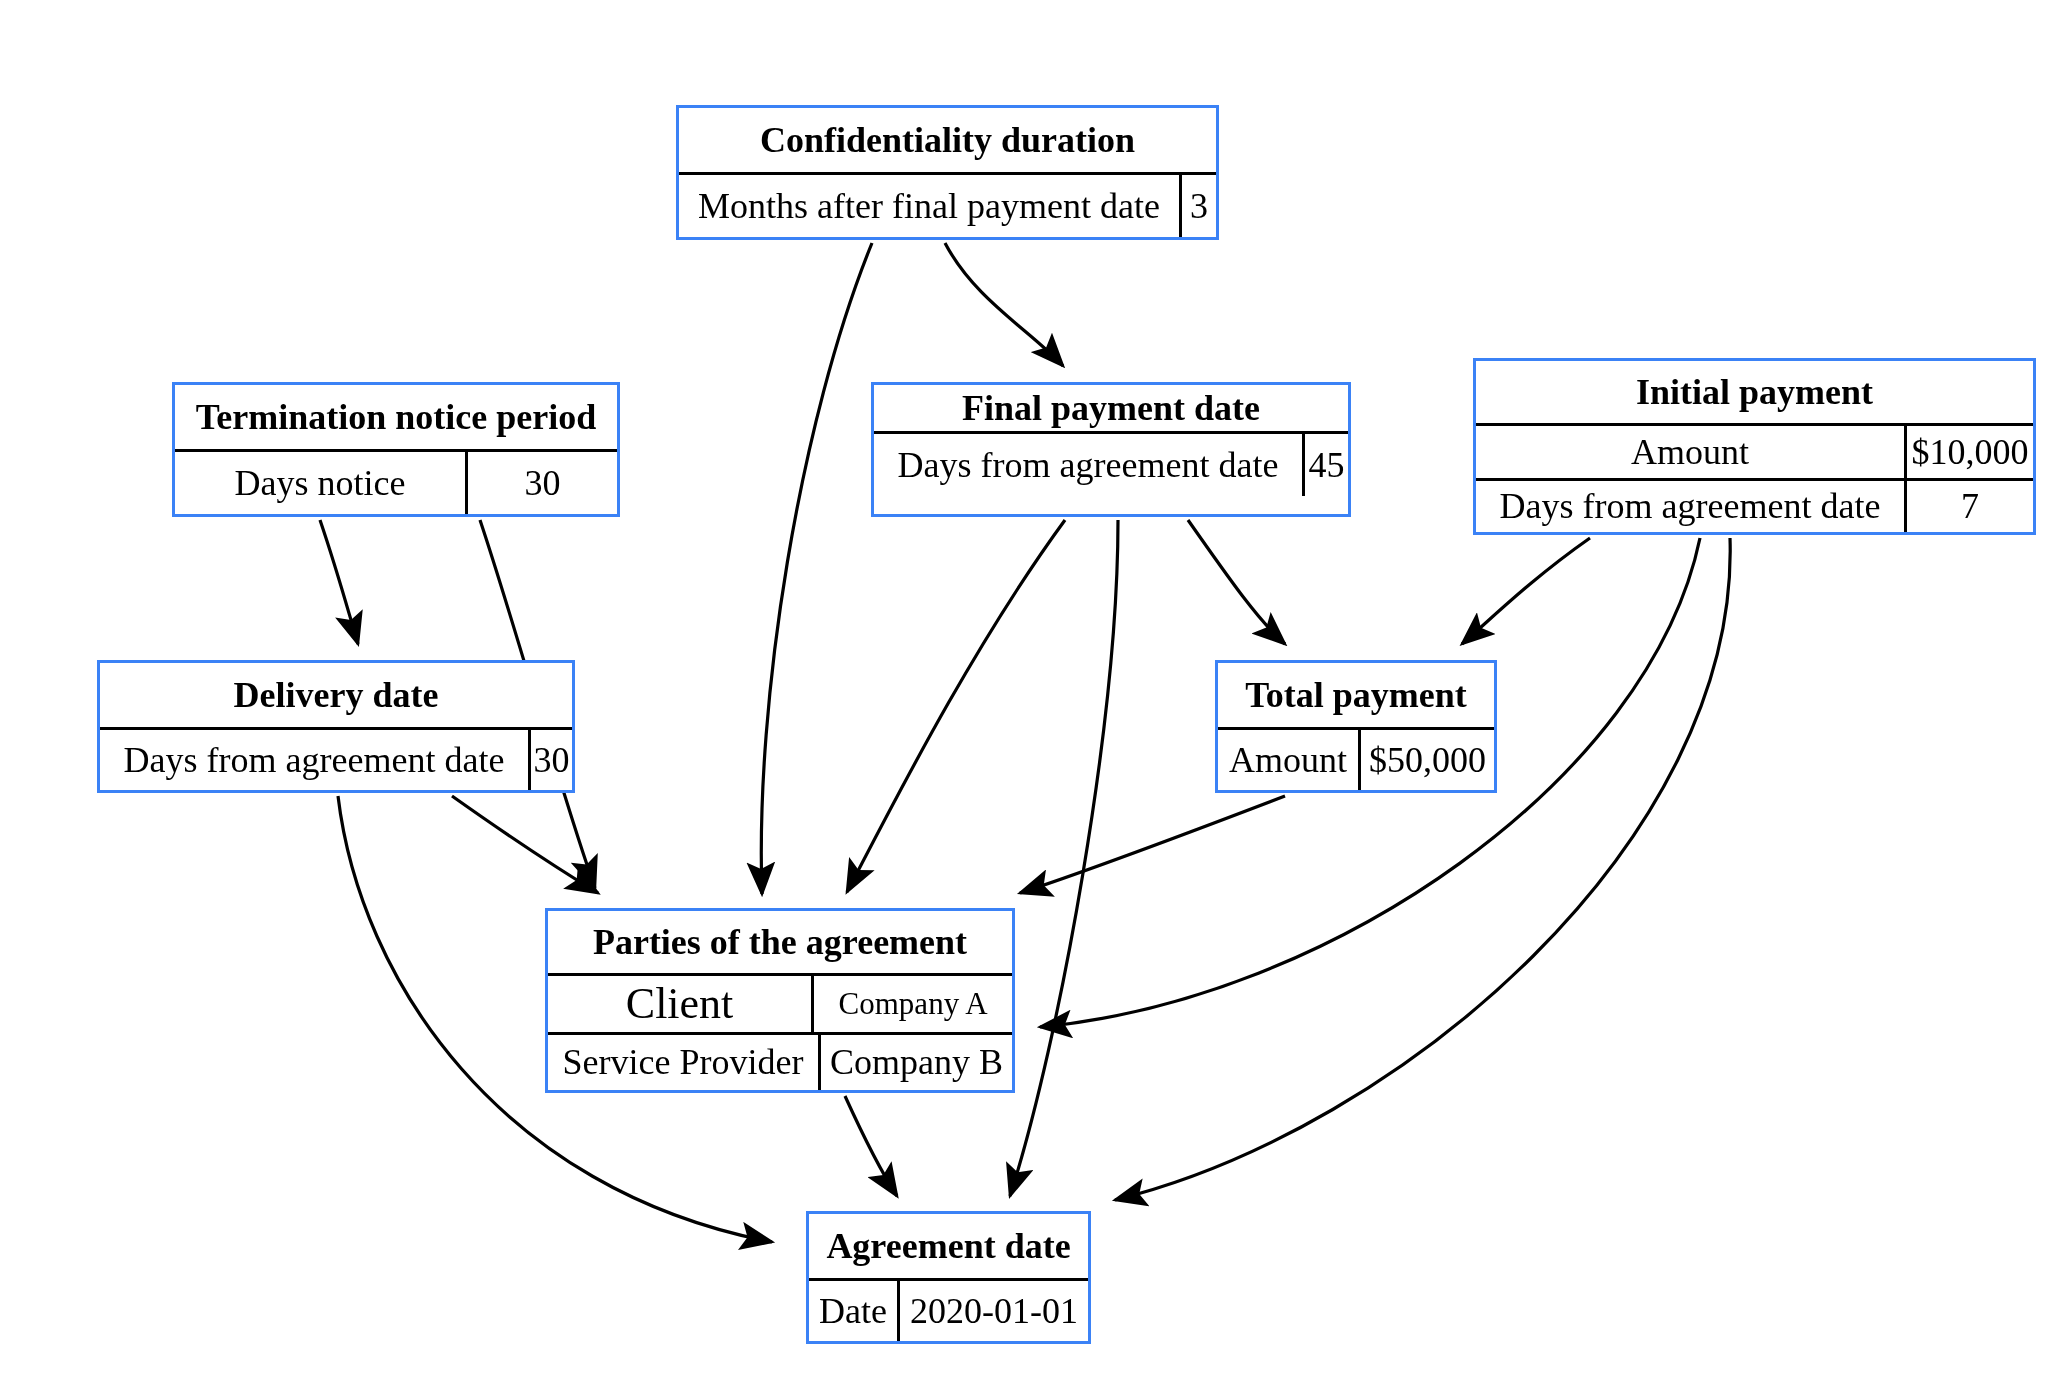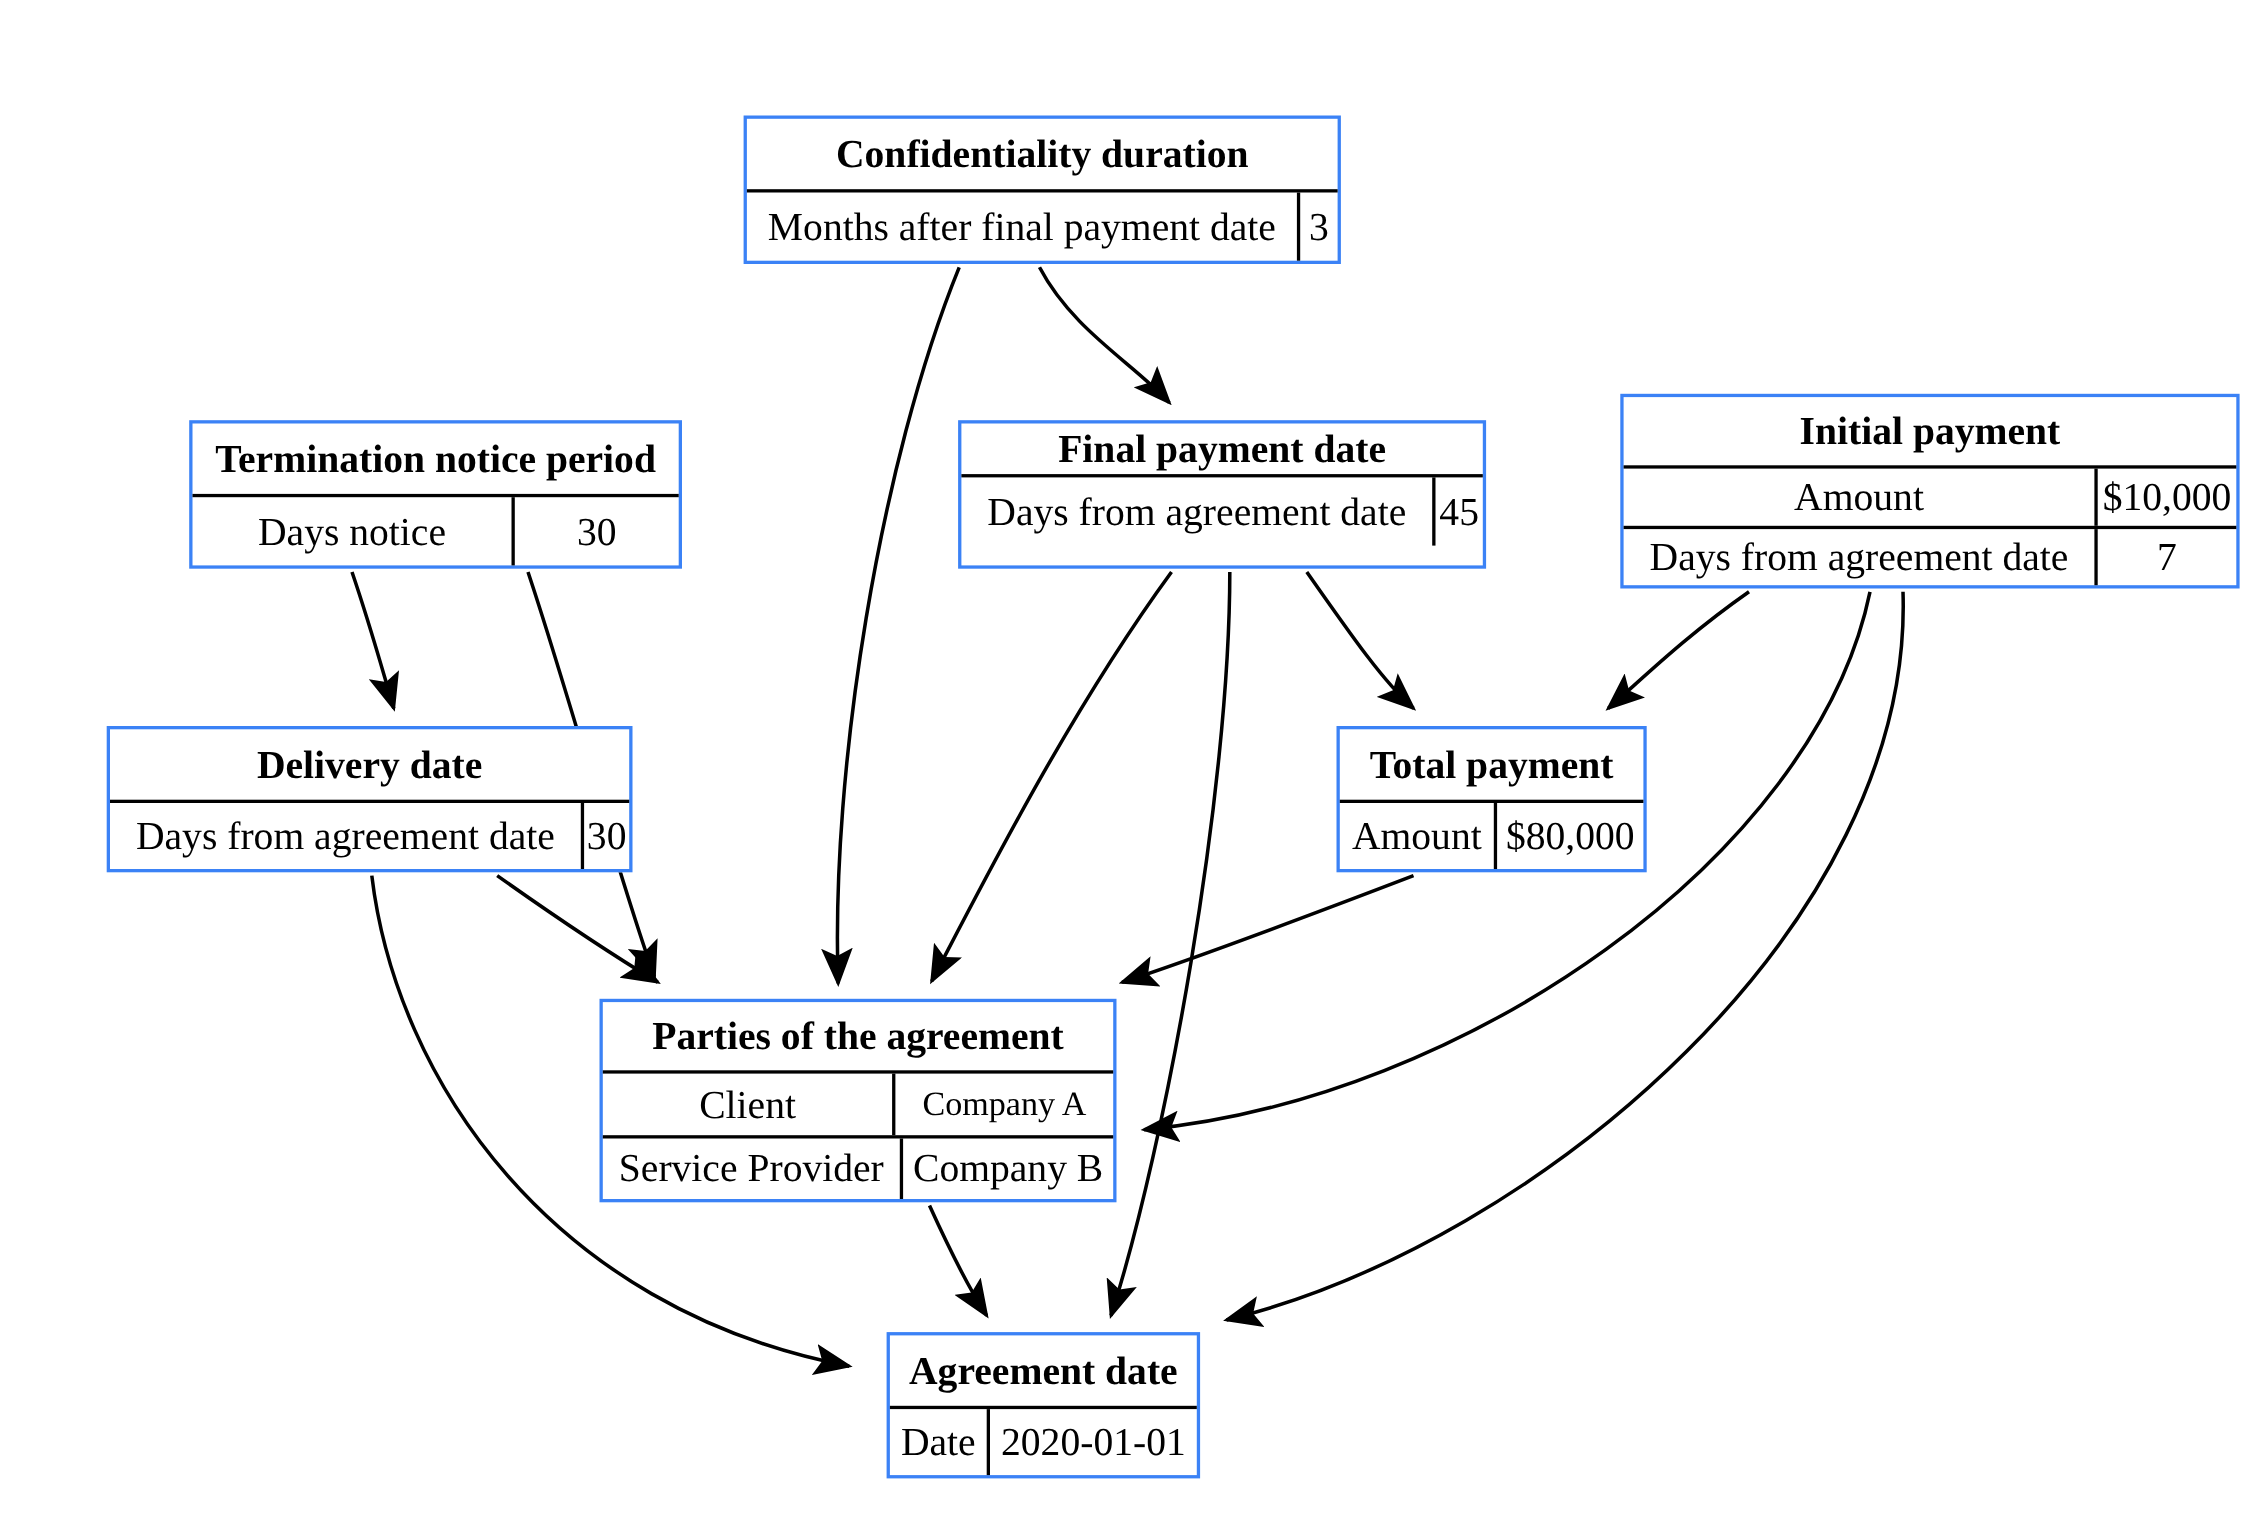--- a/index.html
+++ b/index.html
@@ -129,27 +129,27 @@
         <div class="node-title" style="height: 64px; font-size: 36px;">Delivery date</div>
         <div class="node-row" style="height: 63px;">
           <div class="cell-key" style="width: 428px; font-size: 36px;">Days from agreement date</div>
           <div class="cell-val" style="width: 44px; font-size: 36px;">30</div>
         </div>
       </div>
       <div class="node" style="left: 1215px; top: 660px; width: 282px; height: 133px;">
         <div class="node-title" style="height: 64px; font-size: 36px;">Total payment</div>
         <div class="node-row" style="height: 63px;">
           <div class="cell-key" style="width: 140px; font-size: 36px;">Amount</div>
-          <div class="cell-val" style="width: 136px; font-size: 36px;">$80,000</div>
+          <div class="cell-val" style="width: 136px; font-size: 36px;">$50,000</div>
         </div>
       </div>
       <div class="node" style="left: 545px; top: 908px; width: 470px; height: 185px;">
         <div class="node-title" style="height: 62px; font-size: 36px;">Parties of the agreement</div>
         <div class="node-row" style="height: 58.5px;">
-          <div class="cell-key" style="width: 270px; font-size: 36px;">Client</div>
+          <div class="cell-key" style="width: 270px; font-size: 44px;">Client</div>
           <div class="cell-val" style="width: 206px; font-size: 31px; text-align: right;">Company A</div>
         </div>
         <div class="node-row" style="height: 58.5px;">
           <div class="cell-key" style="width: 270px; font-size: 36px;">Service Provider</div>
           <div class="cell-val" style="width: 194px; font-size: 36px;">Company B</div>
         </div>
       </div>
       <div class="node" style="left: 806px; top: 1211px; width: 285px; height: 133px;">
         <div class="node-title" style="height: 64px; font-size: 36px;">Agreement date</div>
         <div class="node-row" style="height: 63px;">

